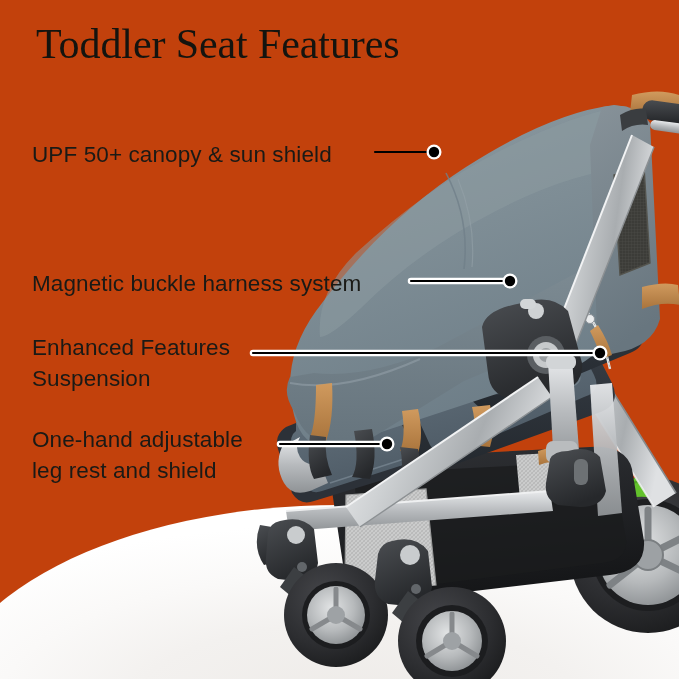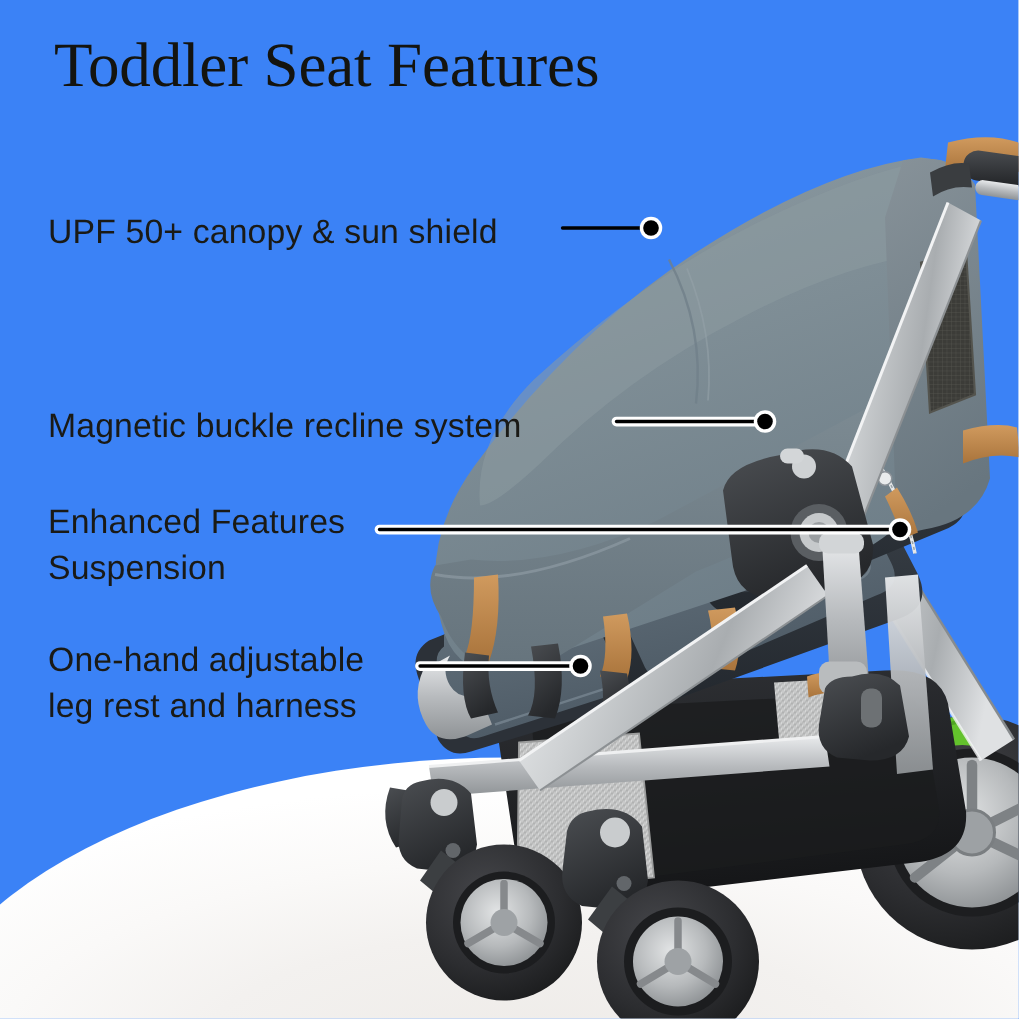--- a/index.html
+++ b/index.html
@@ -1,21 +1,21 @@
 <!DOCTYPE html>
 <html><head>
 <meta charset="utf-8">
 <style>
   html,body{margin:0;padding:0;background:#ffffff;}
   body{
     width:679px;height:679px;position:relative;overflow:hidden;
     font-family:"Liberation Sans", sans-serif;
     -webkit-font-smoothing:antialiased;
   }
-  #stage{position:absolute;inset:0;width:679px;height:679px;background:#3b82f6;}
+  #stage{position:absolute;inset:0;width:679px;height:679px;background:#c2410c;}
 
   
   .ground{
     position:absolute;left:-60px;top:505px;width:800px;height:230px;
     border-radius:50% 50% 0 0 / 90% 90% 0 0;
     background:radial-gradient(ellipse 62% 78% at 52% 86%, #eeebe8 0%, #f3f1ef 45%, #faf9f8 72%, #ffffff 100%);
     pointer-events:none;
   }
 
   
@@ -315,19 +315,19 @@
         <line x1="280" y1="444" x2="384" y2="444" stroke="#ffffff" stroke-width="6.5" stroke-linecap="round"></line>
         <line x1="280" y1="444" x2="384" y2="444" stroke="#000000" stroke-width="2.2" stroke-linecap="round"></line>
         <circle cx="387" cy="444" r="7.5" fill="#ffffff"></circle>
         <circle cx="387" cy="444" r="5.2" fill="#000000"></circle>
       </g>
   </svg>
 
   <div class="title">Toddler Seat Features</div>
 
   <div class="label lbl1">UPF 50+ canopy &amp; sun shield</div>
-  <div class="label lbl2">Magnetic buckle recline system</div>
+  <div class="label lbl2">Magnetic buckle harness system</div>
   <div class="label lbl3">Enhanced Features
 Suspension</div>
   <div class="label lbl4">One-hand adjustable
-leg rest and harness</div>
+leg rest and shield</div>
 
 </div>
 
 </body></html>

